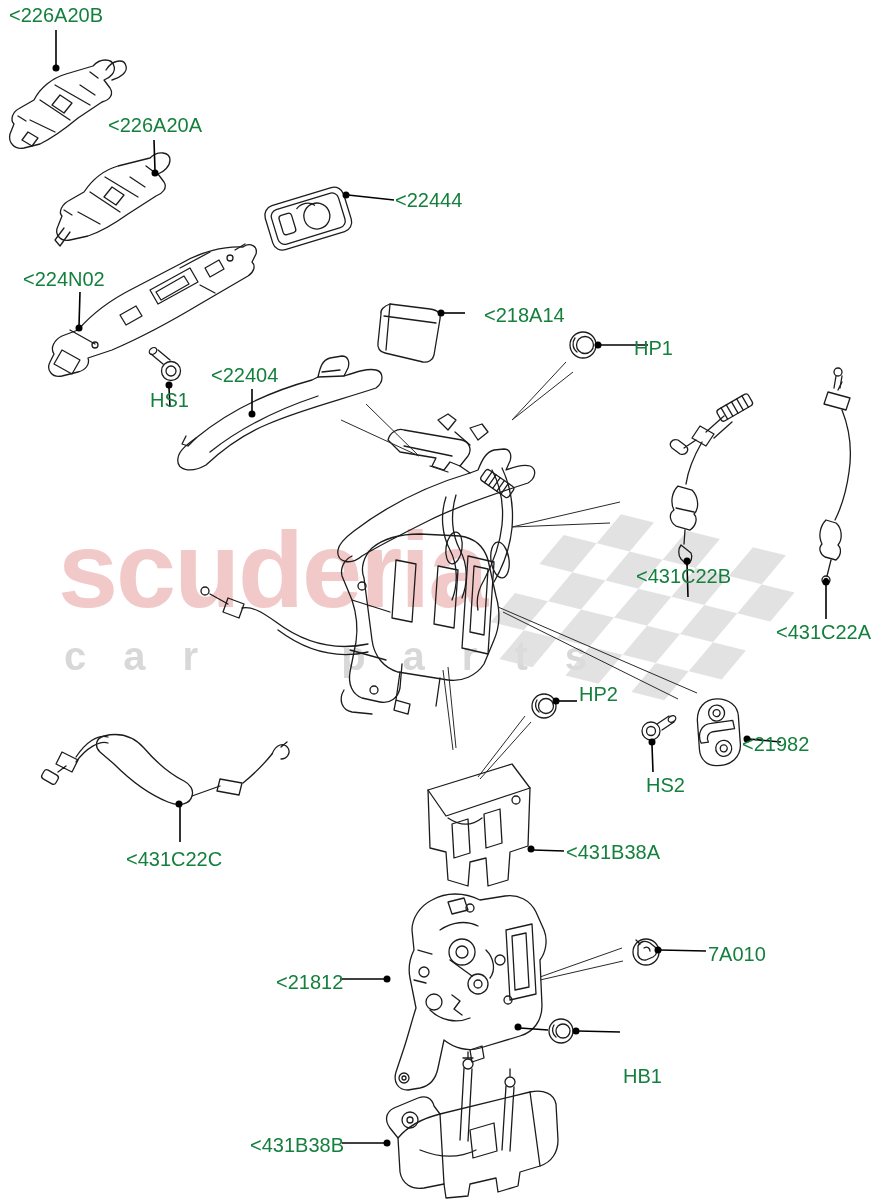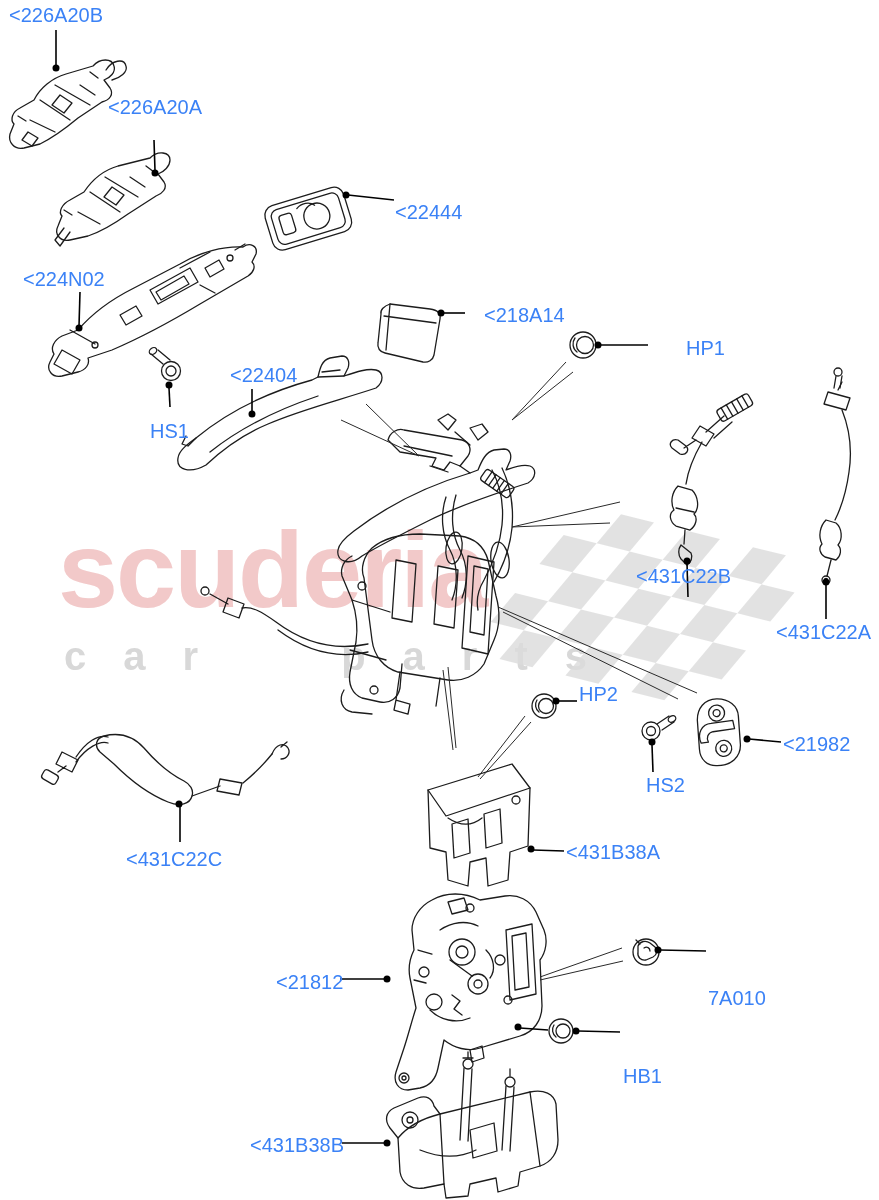--- a/index.html
+++ b/index.html
@@ -2,21 +2,21 @@
 <html><head>
 <meta charset="utf-8">
 <style>
   html,body{margin:0;padding:0;background:#fff;}
   #canvas{position:relative;width:879px;height:1200px;background:#fff;overflow:hidden;
           font-family:"Liberation Sans",sans-serif;}
   .wm-brand{position:absolute;left:58px;top:516px;font-size:108px;font-weight:bold;
             letter-spacing:-2px;color:#f2c9c9;line-height:1;user-select:none;}
   .wm-tagline{position:absolute;left:64px;top:636px;font-size:40px;font-weight:bold;
             letter-spacing:37px;word-spacing:58px;color:#d8d8d8;line-height:1;user-select:none;}
-  .part-label{position:absolute;font-size:20px;color:#3b82f6;white-space:nowrap;
+  .part-label{position:absolute;font-size:20px;color:#15803d;white-space:nowrap;
             line-height:1.1;cursor:pointer;}
   svg{position:absolute;left:0;top:0;}
   .ln{stroke:#1c1c1c;stroke-width:1.3;fill:none;stroke-linejoin:round;stroke-linecap:round;}
   .ld{stroke:#000;stroke-width:1.6;fill:none;}
   .thin{stroke:#2a2a2a;stroke-width:1;fill:none;}
   .dot{fill:#000;stroke:none;}
 </style>
 </head>
 <body>
 
@@ -304,32 +304,32 @@
         <circle cx="658" cy="950" r="3.5"></circle>
           <circle cx="576" cy="1031" r="3.5"></circle>
           <circle cx="518" cy="1027" r="3.5"></circle>
         <circle cx="387" cy="1143" r="3.5"></circle>
           <circle cx="179" cy="804" r="3.5"></circle>
       </g>
     </g>
   </svg>
 
   <div class="part-label" style="left:9px;top:4px">&lt;226A20B</div>
-  <div class="part-label" style="left:108px;top:96px">&lt;226A20A</div>
-  <div class="part-label" style="left:395px;top:201px">&lt;22444</div>
+  <div class="part-label" style="left:108px;top:114px">&lt;226A20A</div>
+  <div class="part-label" style="left:395px;top:189px">&lt;22444</div>
   <div class="part-label" style="left:23px;top:268px">&lt;224N02</div>
   <div class="part-label" style="left:484px;top:304px">&lt;218A14</div>
-  <div class="part-label" style="left:230px;top:364px">&lt;22404</div>
-  <div class="part-label" style="left:150px;top:420px">HS1</div>
-  <div class="part-label" style="left:686px;top:337px">HP1</div>
+  <div class="part-label" style="left:211px;top:364px">&lt;22404</div>
+  <div class="part-label" style="left:150px;top:389px">HS1</div>
+  <div class="part-label" style="left:634px;top:337px">HP1</div>
   <div class="part-label" style="left:636px;top:565px">&lt;431C22B</div>
   <div class="part-label" style="left:776px;top:621px">&lt;431C22A</div>
   <div class="part-label" style="left:579px;top:683px">HP2</div>
-  <div class="part-label" style="left:783px;top:733px">&lt;21982</div>
+  <div class="part-label" style="left:742px;top:733px">&lt;21982</div>
   <div class="part-label" style="left:646px;top:774px">HS2</div>
   <div class="part-label" style="left:566px;top:841px">&lt;431B38A</div>
   <div class="part-label" style="left:126px;top:848px">&lt;431C22C</div>
   <div class="part-label" style="left:276px;top:971px">&lt;21812</div>
-  <div class="part-label" style="left:708px;top:987px">7A010</div>
+  <div class="part-label" style="left:708px;top:943px">7A010</div>
   <div class="part-label" style="left:623px;top:1065px">HB1</div>
   <div class="part-label" style="left:250px;top:1134px">&lt;431B38B</div>
 
 </div>
 
 </body></html>

